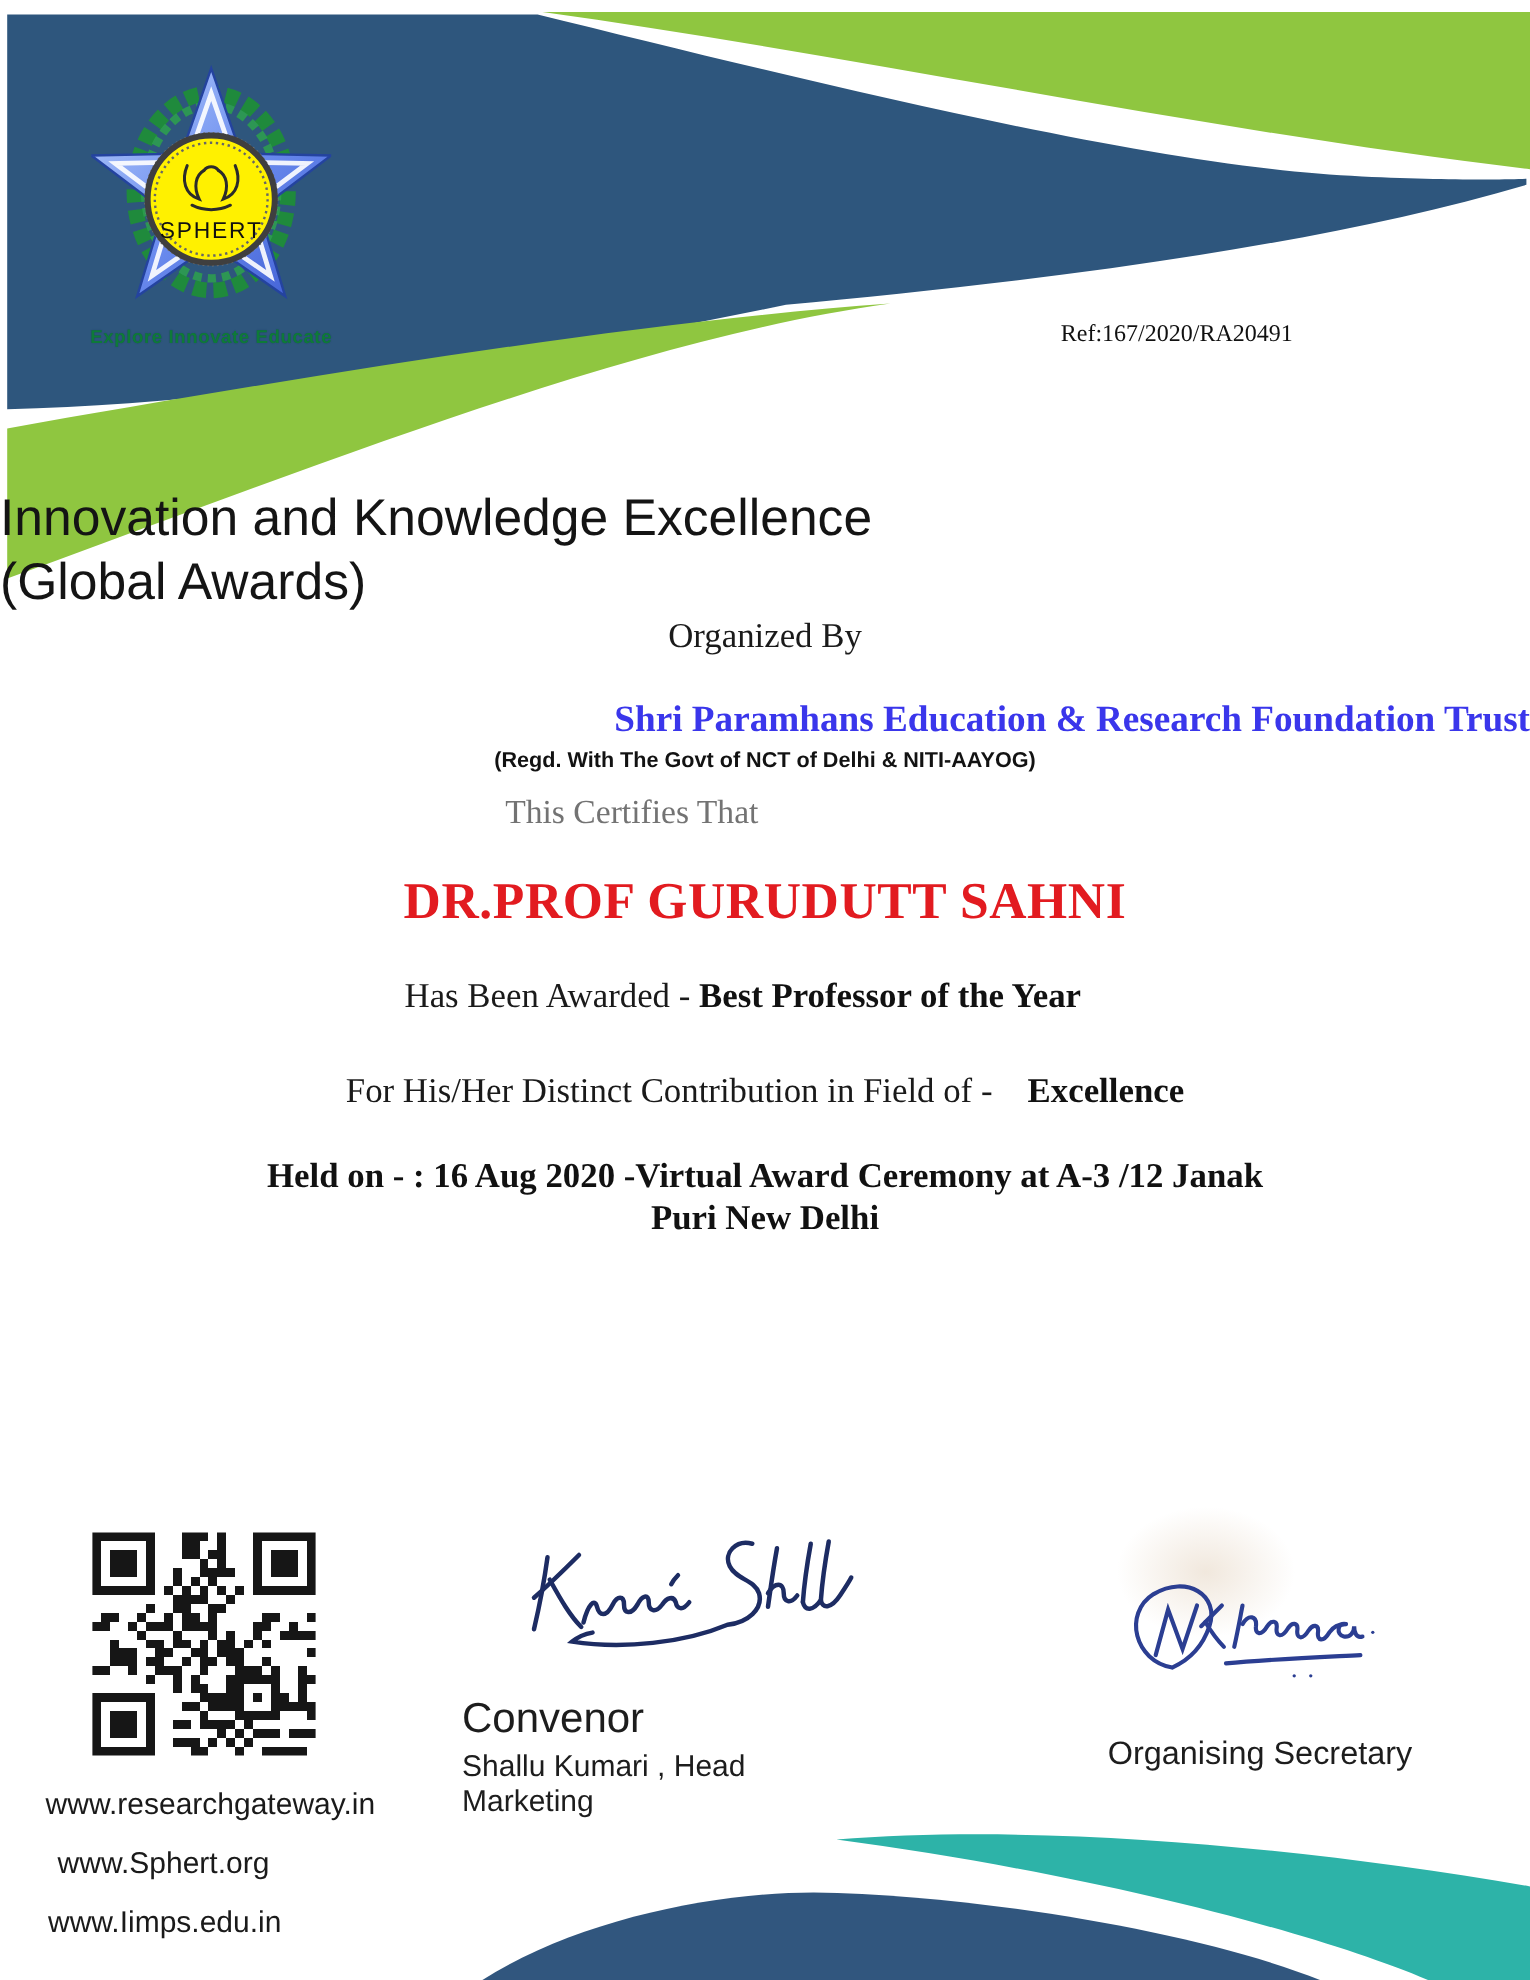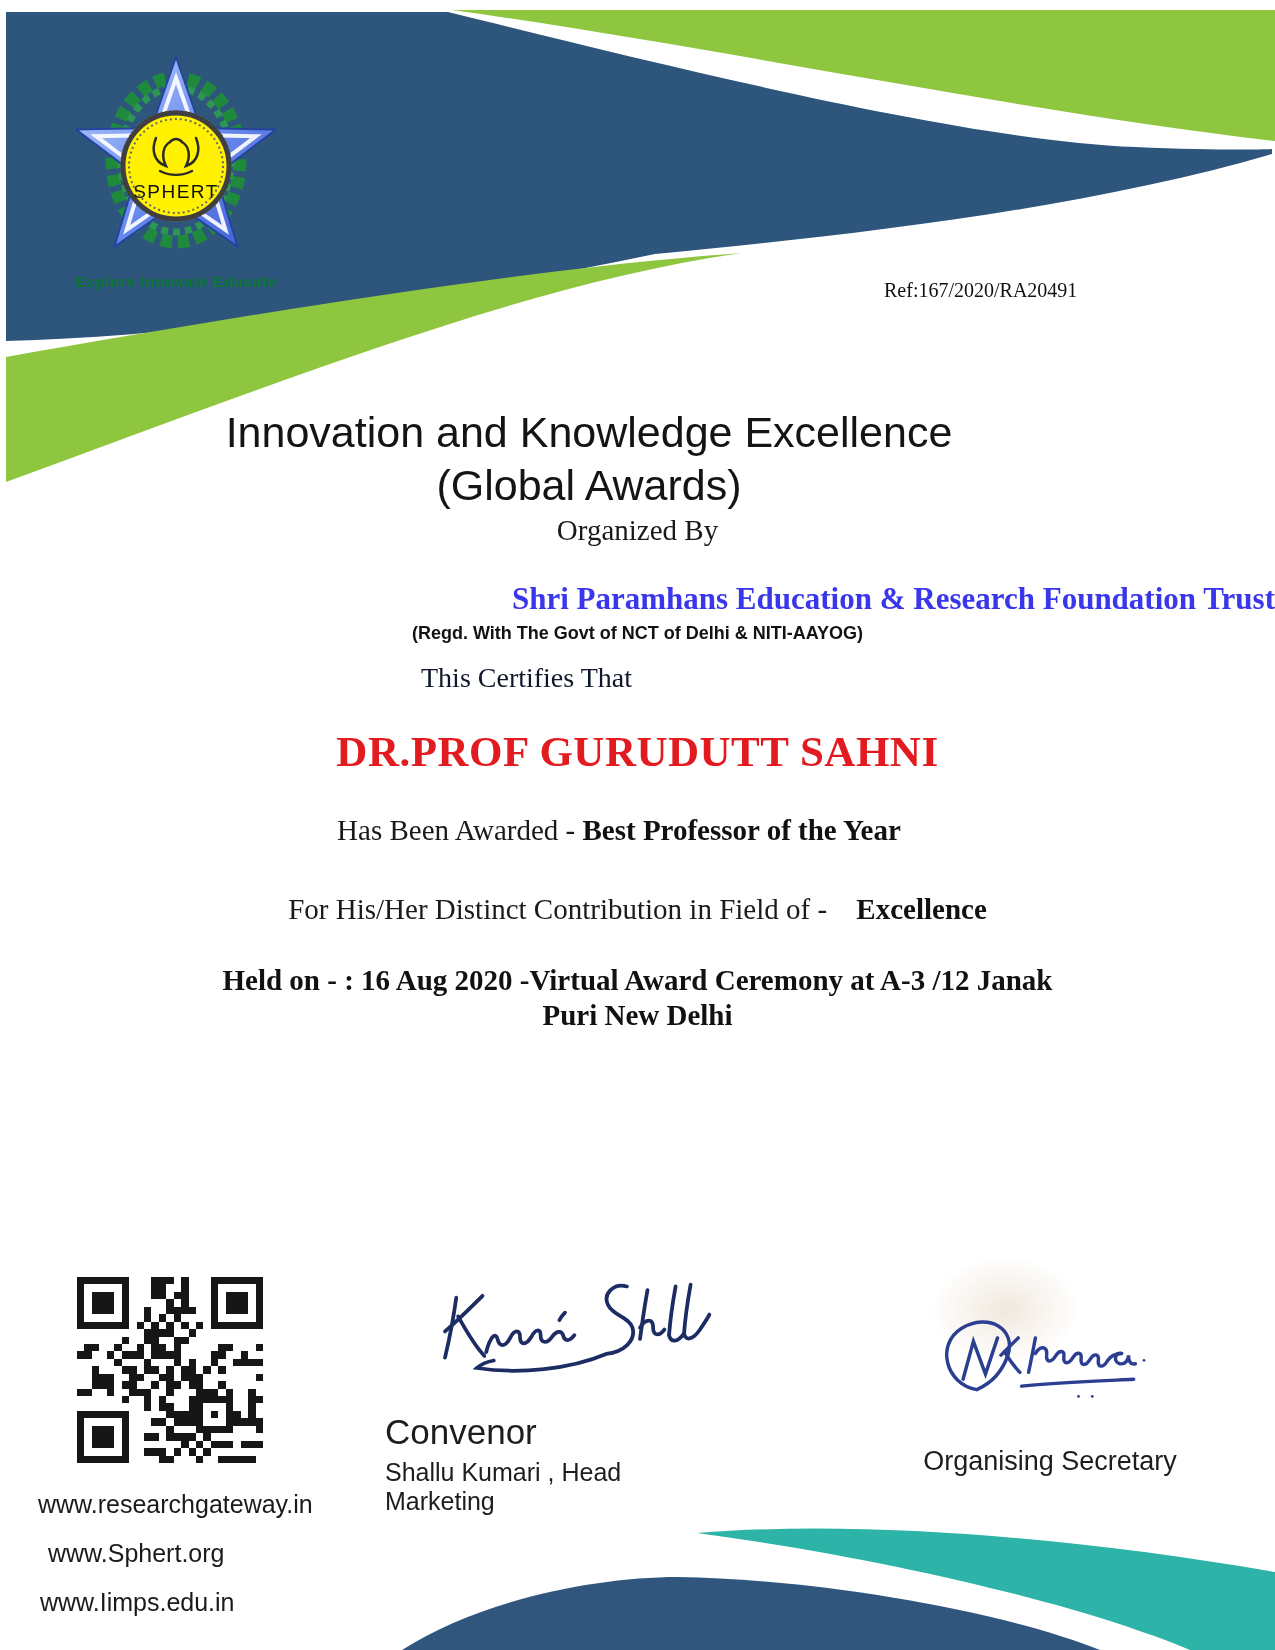--- a/index.html
+++ b/index.html
@@ -13,33 +13,33 @@
   .deco{pointer-events:none;}
 
   
   .logo-wrap{left:68px;top:50px;width:216px;text-align:center;}
   .logo-tagline{
     margin-top:8px;font-family:"Liberation Sans",sans-serif;font-weight:bold;
     font-size:15.5px;letter-spacing:.5px;color:#0E7A38;text-shadow:0 0 1px rgba(10,40,70,.45);
   }
 
   
-  .ref{left:884px;top:279px;font-size:20px;color:#111;}
+  .ref{left:884px;top:267px;font-size:20px;color:#111;}
   .title{
-    left:0;top:406px;width:1178px;text-align:center;
+    left:0;top:406px;width:1178px;
     font-family:"Liberation Sans","DejaVu Sans",sans-serif;
     font-size:43px;line-height:53px;color:#141414;
   }
   .organized{left:0;top:514px;width:1275px;text-align:center;font-size:29px;color:#1a1a1a;}
   .org-name{left:0;top:581px;width:1275px;text-align:right;font-size:31px;font-weight:bold;color:#3A36EB;}
   .regd{
     left:0;top:623px;width:1275px;text-align:center;
     font-family:"Liberation Sans",sans-serif;font-size:18px;font-weight:bold;color:#121212;
   }
-  .certifies{left:0;top:662px;width:1053px;text-align:center;font-size:28px;color:#0f172a;}
+  .certifies{left:0;top:662px;width:1053px;text-align:center;font-size:28px;color:#737373;}
   .recipient{left:0;top:727px;width:1275px;text-align:center;font-size:43px;font-weight:bold;color:#E21B20;letter-spacing:.5px;}
   .award-line{left:0;top:814px;width:1238px;text-align:center;font-size:29px;color:#1a1a1a;}
   .award-line b,.field-line b{font-weight:bold;color:#111;}
   .field-line{left:0;top:893px;width:1275px;text-align:center;font-size:29px;color:#1a1a1a;}
   .field-line .gap{display:inline-block;width:22px;}
   .event{left:0;top:963px;width:1275px;text-align:center;font-size:29px;line-height:35px;font-weight:bold;color:#111;}
 
   
   .qr{left:77px;top:1277px;width:186px;height:186px;}
   .site{position:absolute;font-family:"Liberation Sans",sans-serif;font-size:25px;color:#1a1a1a;}

